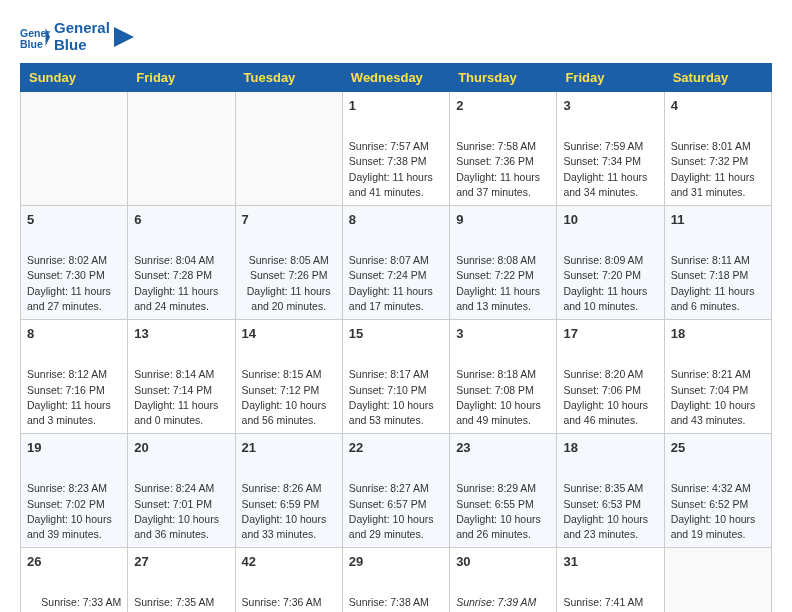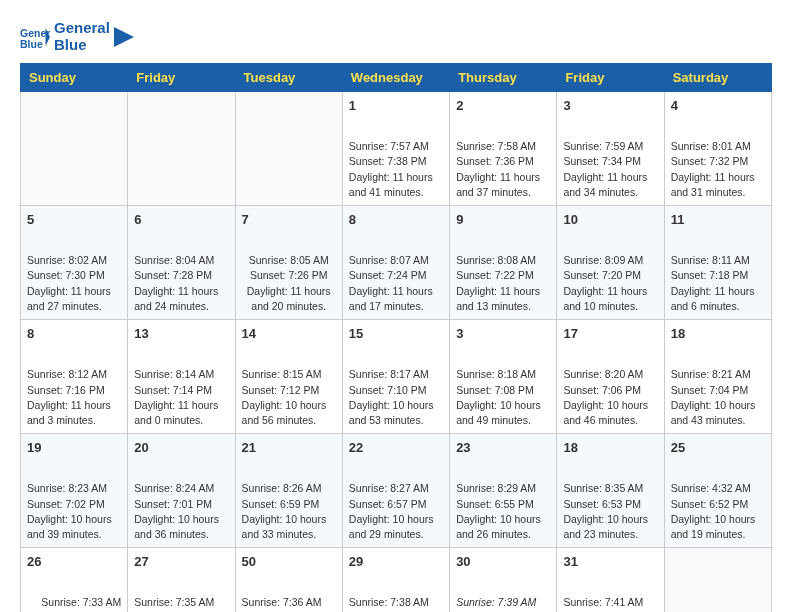--- a/index.html
+++ b/index.html
@@ -285,21 +285,21 @@
 Sunset: 5:50 PM
 Daylight: 10 hours and 16 minutes.</div>
         </td>
         <td>
           <span class="day-number">27</span>
           <div class="day-info" style="white-space: pre-line;">Sunrise: 7:35 AM
 Sunset: 5:48 PM
 Daylight: 10 hours and 13 minutes.</div>
         </td>
         <td>
-          <span class="day-number">50</span>
+          <span class="day-number">42</span>
           <div class="day-info" style="white-space: pre-line;">Sunrise: 7:36 AM
 Sunset: 5:46 PM
 Daylight: 10 hours and 10 minutes.</div>
         </td>
         <td>
           <span class="day-number">29</span>
           <div class="day-info" style="white-space: pre-line;">Sunrise: 7:38 AM
 Sunset: 5:45 PM
 Daylight: 10 hours and 6 minutes.</div>
         </td>

